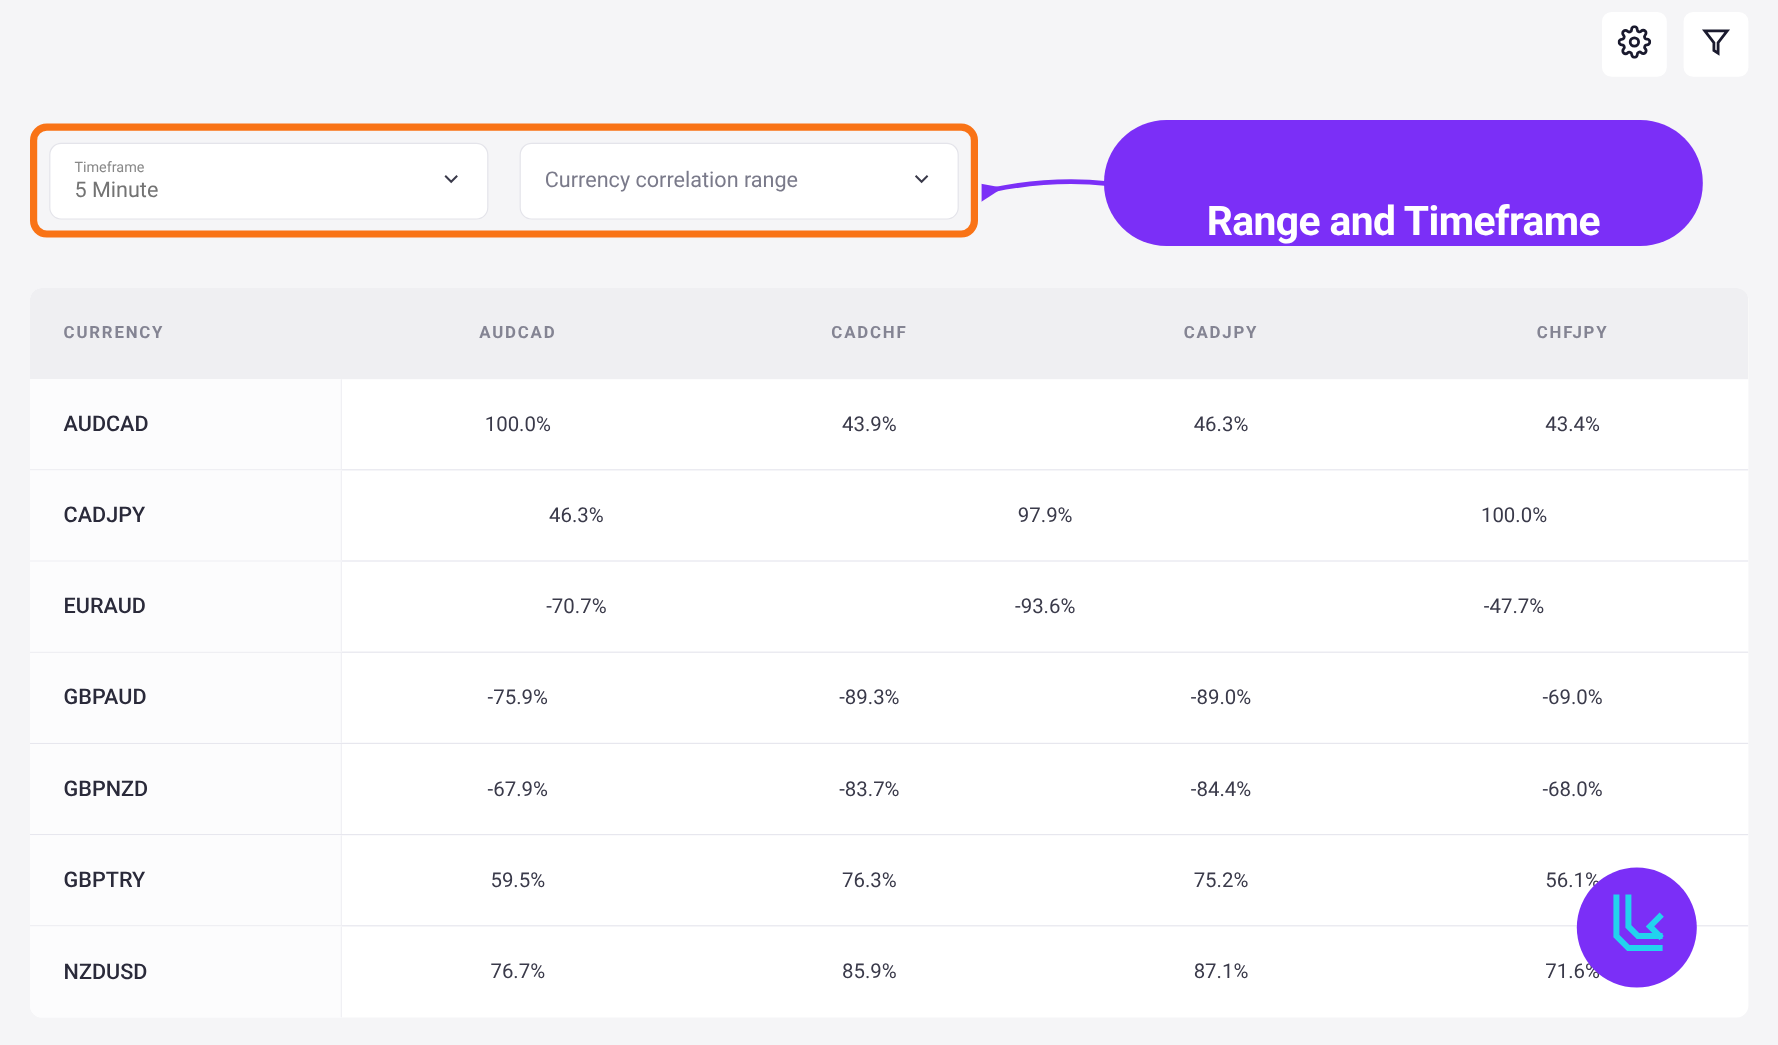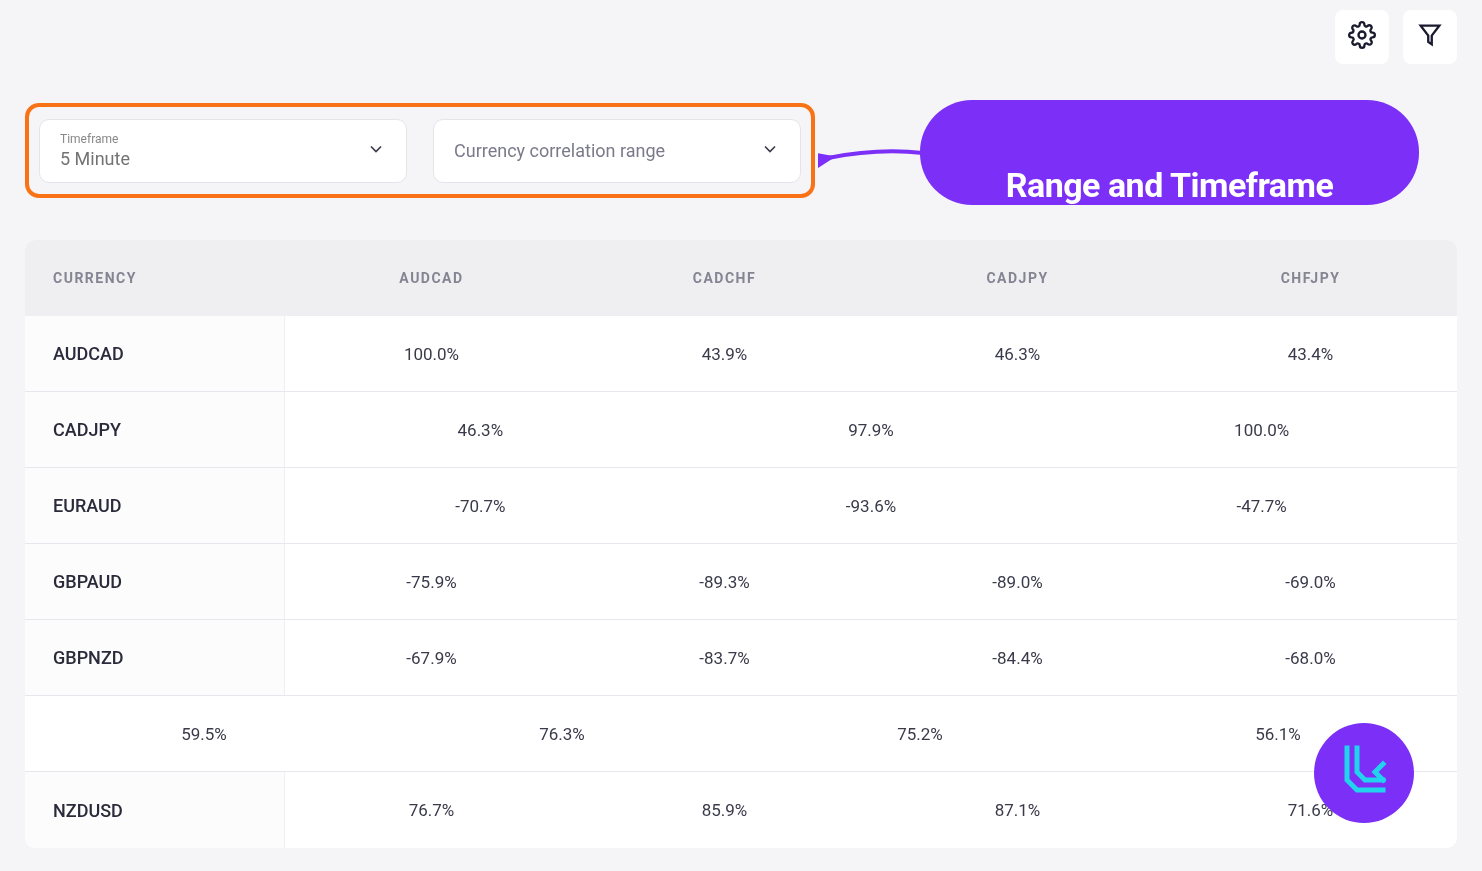--- a/index.html
+++ b/index.html
@@ -38,21 +38,21 @@
       stroke: #1a1a2e;
       stroke-width: 2;
       fill: none;
     }
     .controls-wrap {
       position: absolute;
       top: 103px;
       left: 25px;
       width: 790px;
       height: 95px;
-      border: 4px solid #f97316;
+      border: 6px solid #f97316;
       border-radius: 14px;
       display: flex;
       align-items: center;
       padding: 0 10px;
       gap: 26px;
     }
     .dropdown {
       background: #ffffff;
       border: 1px solid #e4e4ea;
       border-radius: 10px;
@@ -293,20 +293,21 @@
     <div class="col data-col">-69.0%</div>
   </div>
   <div class="table-row">
     <div class="col currency-col">GBPNZD</div>
     <div class="col data-col">-67.9%</div>
     <div class="col data-col">-83.7%</div>
     <div class="col data-col">-84.4%</div>
     <div class="col data-col">-68.0%</div>
   </div>
   <div class="table-row">
+    <div class="col currency-col">GBPTRY</div>
     <div class="col data-col">59.5%</div>
     <div class="col data-col">76.3%</div>
     <div class="col data-col">75.2%</div>
     <div class="col data-col">56.1%</div>
   </div>
   <div class="table-row">
     <div class="col currency-col">NZDUSD</div>
     <div class="col data-col">76.7%</div>
     <div class="col data-col">85.9%</div>
     <div class="col data-col">87.1%</div>

